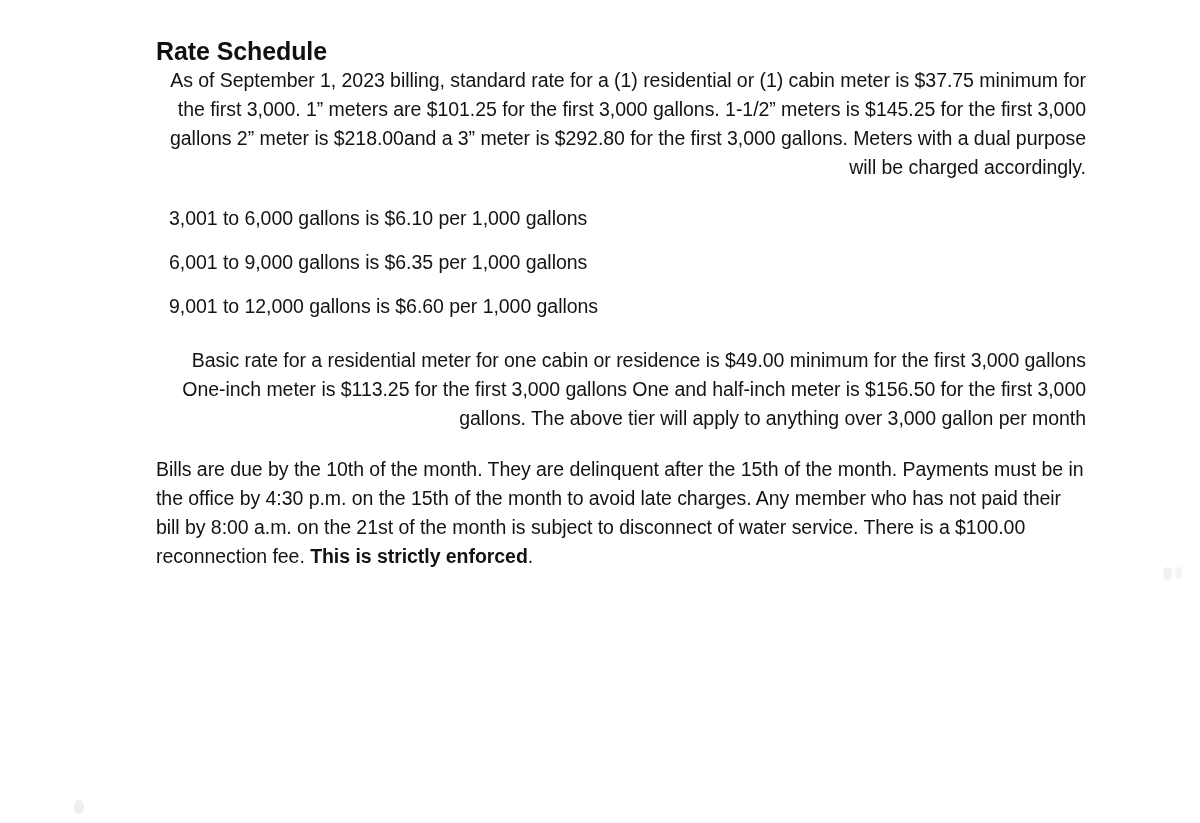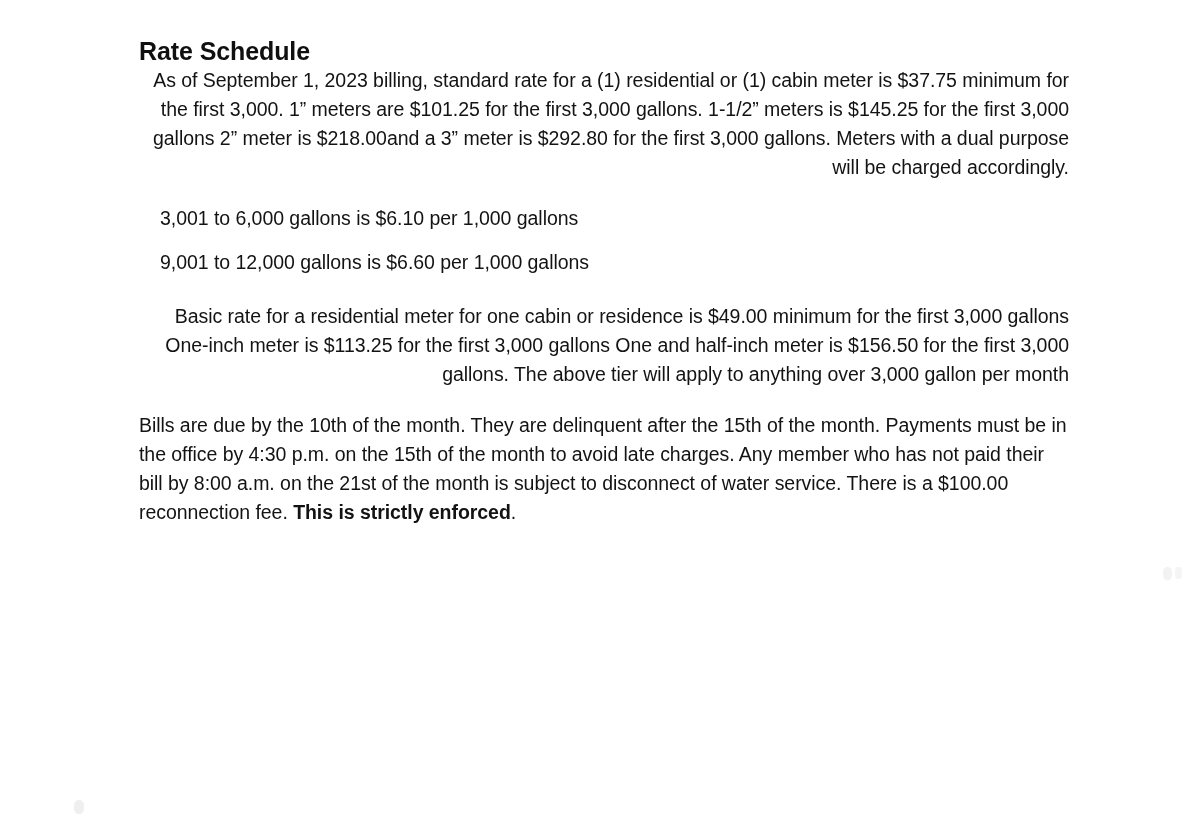--- a/index.html
+++ b/index.html
@@ -30,21 +30,21 @@
     background: #f4f4f4;
     border-radius: 40%;
     pointer-events: none;
   }
   .artifact.a1 { left: 74px;   top: 800px; width: 10px;  height: 14px; background:#efefef; }
   .artifact.a2 { left: 1163px; top: 567px; width: 9px;   height: 13px; background:#f2f2f2; }
   .artifact.a3 { left: 1175px; top: 567px; width: 7px;   height: 12px; background:#f5f5f5; }
 
   .content {
     position: absolute;
-    left: 139px;
+    left: 156px;
     top: 36px;
     width: 930px;
   }
 
   h1.heading {
     font-size: 25px;
     font-weight: bold;
     letter-spacing: -0.1px;
     margin: 0;
     padding: 0;
@@ -70,21 +70,21 @@
   p.para.indent { padding-left: 7px; text-indent: 4px; text-align: right; }
 
   .tier-list {
     margin: 0;
     padding: 0;
     list-style: none;
   }
   .tier-list li {
     font-size: 19.5px;
     line-height: 29px;
-    margin: 0 0 15px 16px;
+    margin: 0 0 15px 8px;
     padding-left: 5px;
     color: #131313;
     letter-spacing: -0.05px;
   }
 
   .block-gap { height: 10px; }
 
   strong.bold { font-weight: bold; }
 
   .para-last { margin-bottom: 0; }
@@ -100,20 +100,21 @@
 
   <div class="content">
 
     <h1 class="heading heading-1">Rate Schedule</h1>
 
     <p class="para indent"> As of September 1, 2023 billing, standard rate for a (1) residential or (1) cabin meter is $37.75 minimum for the first 3,000. 1” meters are $101.25 for the first 3,000 gallons. 1-1/2” meters is $145.25 for the first 3,000 gallons 2” meter is $218.00and a 3” meter is $292.80 for the first 3,000 gallons. Meters with a dual purpose will be charged accordingly.</p>
 
 
     <ul class="tier-list">
       <li>3,001 to 6,000 gallons is $6.10 per 1,000 gallons</li>
+      <li>6,001 to 9,000 gallons is $6.35 per 1,000 gallons</li>
       <li>9,001 to 12,000 gallons is $6.60 per 1,000 gallons</li>
     </ul>
 
     <div class="block-gap"></div>
 
 
     <p class="para indent"> Basic rate for a residential meter for one cabin or residence is $49.00 minimum for the first 3,000 gallons One-inch meter is $113.25 for the first 3,000 gallons One and half-inch meter is $156.50 for the first 3,000 gallons. The above tier will apply to anything over 3,000 gallon per month</p>
 
     <p class="para para-last"><span>Bills are due by the 10th of the month. They are delinquent after the 15th of the month. Payments must be in the office by 4:30 p.m. on the 15th of the month to avoid late charges. Any member who has not paid their bill by 8:00 a.m. on the 21st of the month is subject to disconnect of water service. There is a $100.00 reconnection fee. </span><strong class="bold">This is strictly enforced</strong><span>.</span></p>
 

